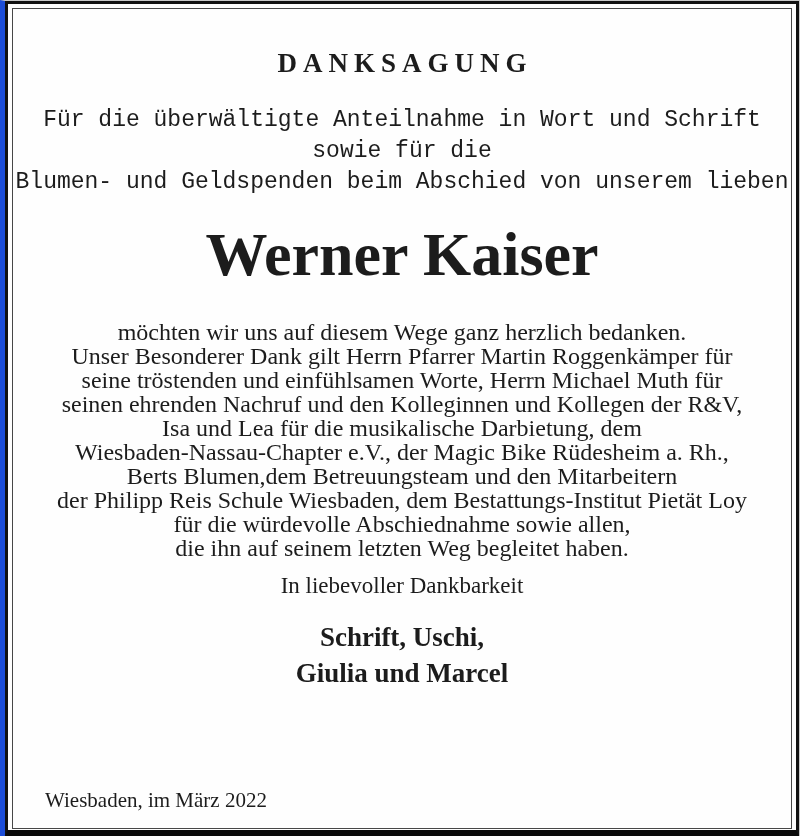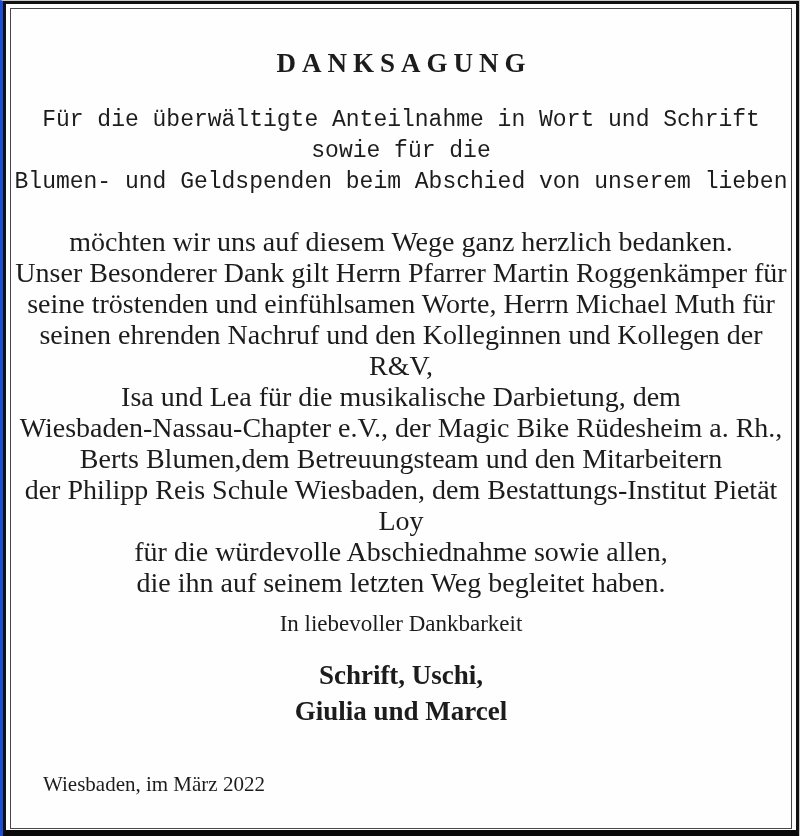--- a/index.html
+++ b/index.html
@@ -12,21 +12,21 @@
     background: #ffffff;
     font-family: "Liberation Serif", "DejaVu Serif", serif;
     color: #1c1c1c;
     position: relative;
     box-sizing: border-box;
   }
   .page {
     position: absolute;
     inset: 0;
     background: #fefefe;
-    border-left: 3px solid #1d4ed8;
+    border-left: 5px solid #1d4ed8;
     border-right: 1px solid #c9c9c9;
     border-top: 1px solid #c9c9c9;
     box-sizing: border-box;
   }
   .frame-outer {
     position: absolute;
     inset: 0;
     border-top: 3px solid #121212;
     border-left: 3px solid #121212;
     border-right: 3px solid #121212;
@@ -64,52 +64,53 @@
     font-family: Liberation Mono, monospace;
   }
   .deceased-name {
     margin-top: 18px;
     font-size: 62px;
     font-weight: bold;
     line-height: 76px;
   }
   .body-text {
     margin-top: 28px;
-    font-size: 28px;
-    line-height: 31px;
+    font-size: 24px;
+    line-height: 24px;
   }
   .closing {
     margin-top: 10px;
     font-size: 23px;
     line-height: 31px;
   }
   .family-names {
     margin-top: 18px;
     font-size: 27px;
     font-weight: bold;
     line-height: 36px;
   }
   .place-date {
     position: absolute;
     left: 40px;
-    top: 769px;
+    top: 785px;
     font-size: 21px;
     line-height: 28px;
   }
 </style>
 </head>
 <body>
 
 <div class="page">
   <div class="content">
     <div class="notice-title">DANKSAGUNG</div>
 
     <div class="intro multiline">Für die überwältigte Anteilnahme in Wort und Schrift sowie für die
 Blumen- und Geldspenden beim Abschied von unserem lieben</div>
 
+    <div class="deceased-name">Werner Kaiser</div>
 
     <div class="body-text multiline">möchten wir uns auf diesem Wege ganz herzlich bedanken.
 Unser Besonderer Dank gilt Herrn Pfarrer Martin Roggenkämper für
 seine tröstenden und einfühlsamen Worte, Herrn Michael Muth für
 seinen ehrenden Nachruf und den Kolleginnen und Kollegen der R&amp;V,
 Isa und Lea für die musikalische Darbietung, dem
 Wiesbaden-Nassau-Chapter e.V., der Magic Bike Rüdesheim a. Rh.,
 Berts Blumen,dem Betreuungsteam und den Mitarbeitern
 der Philipp Reis Schule Wiesbaden, dem Bestattungs-Institut Pietät Loy
 für die würdevolle Abschiednahme sowie allen,

